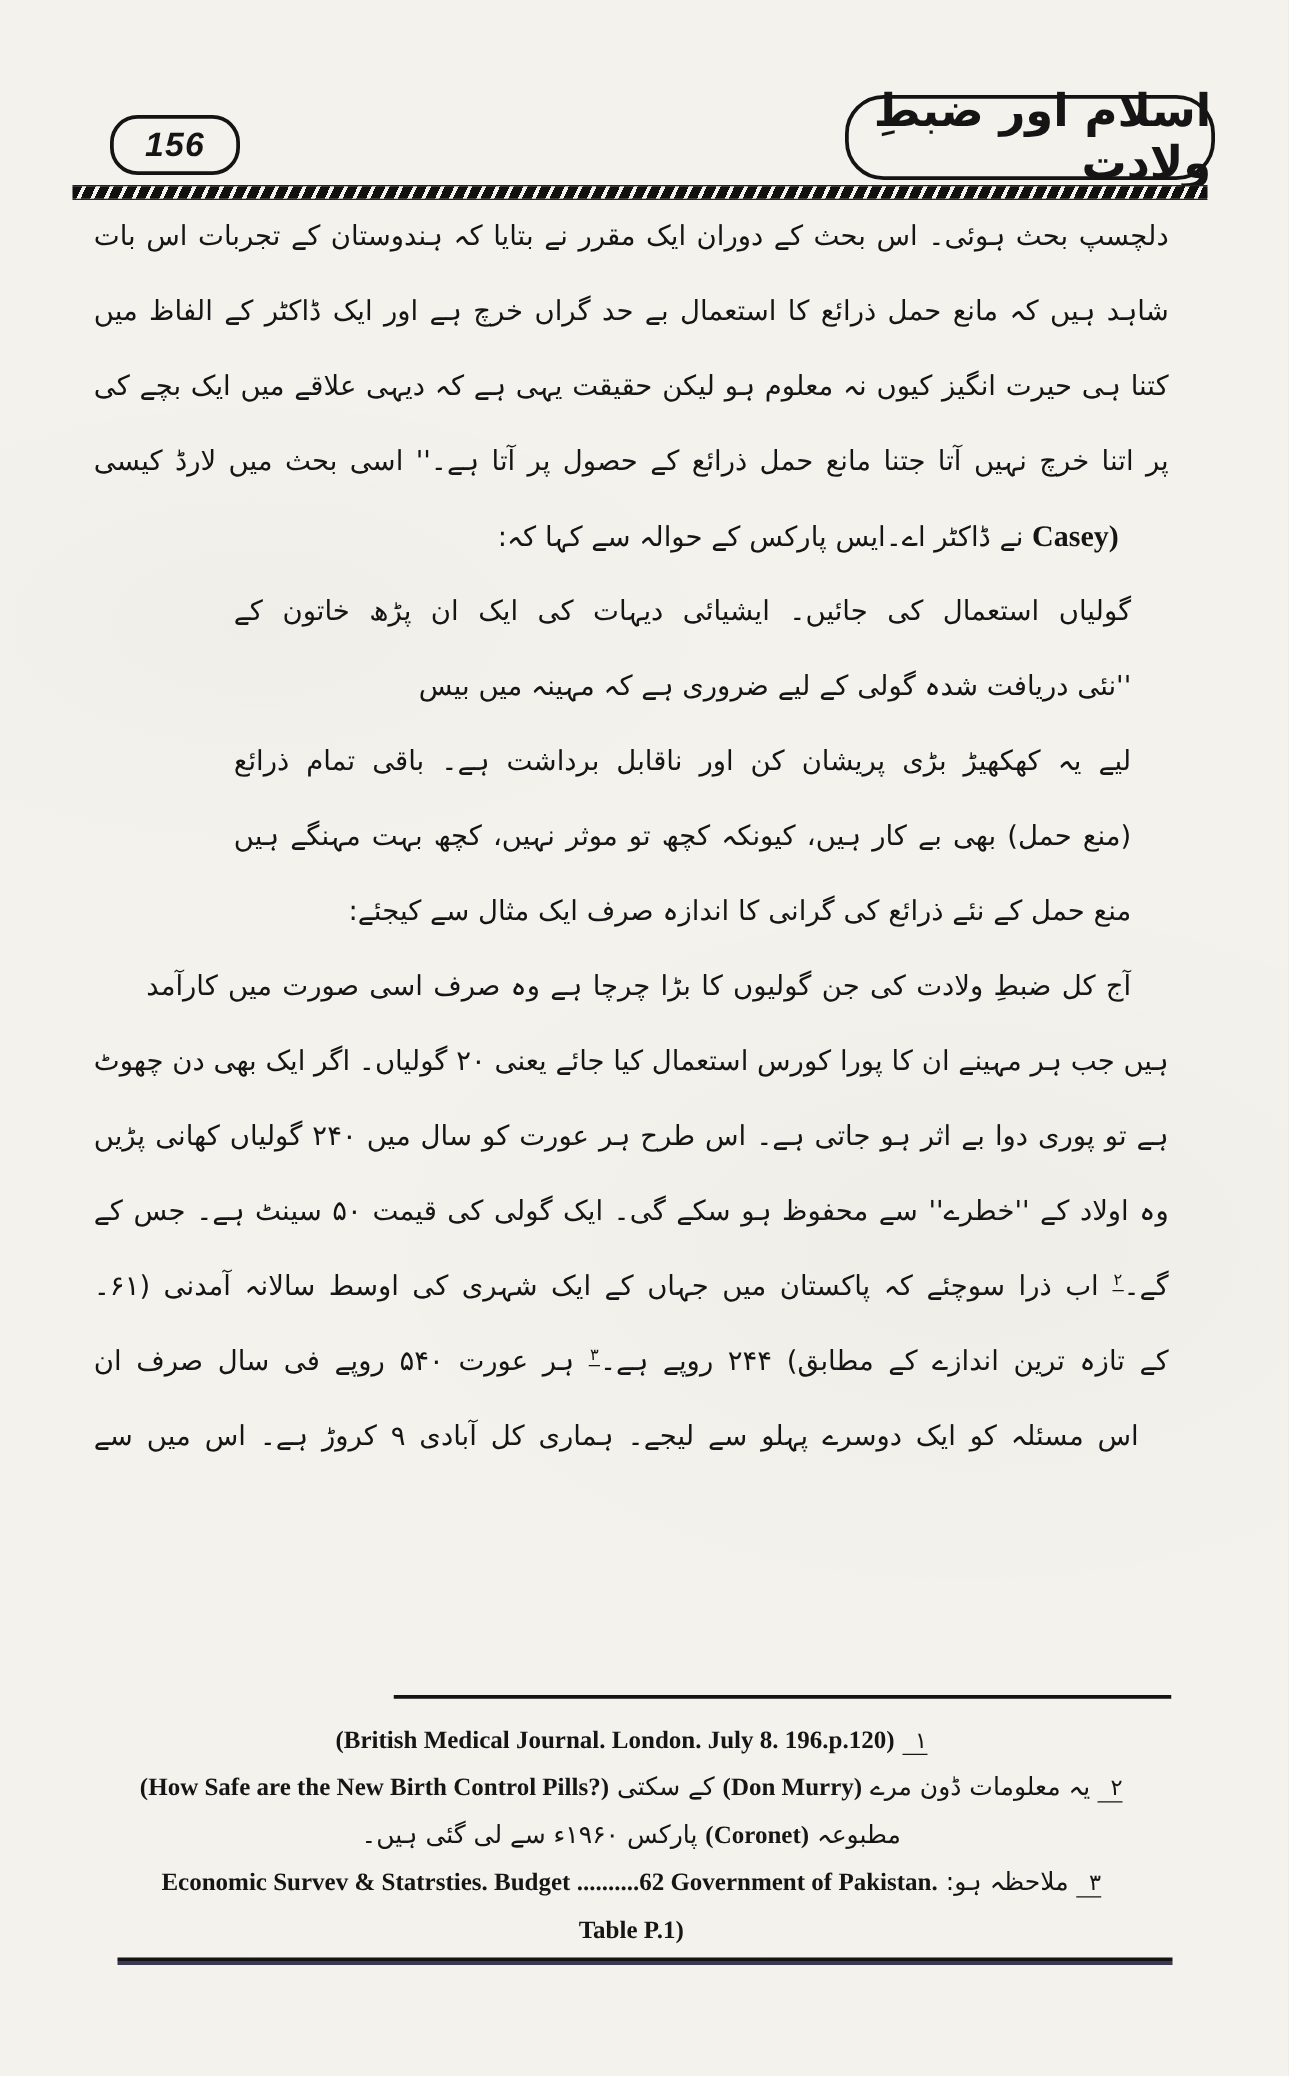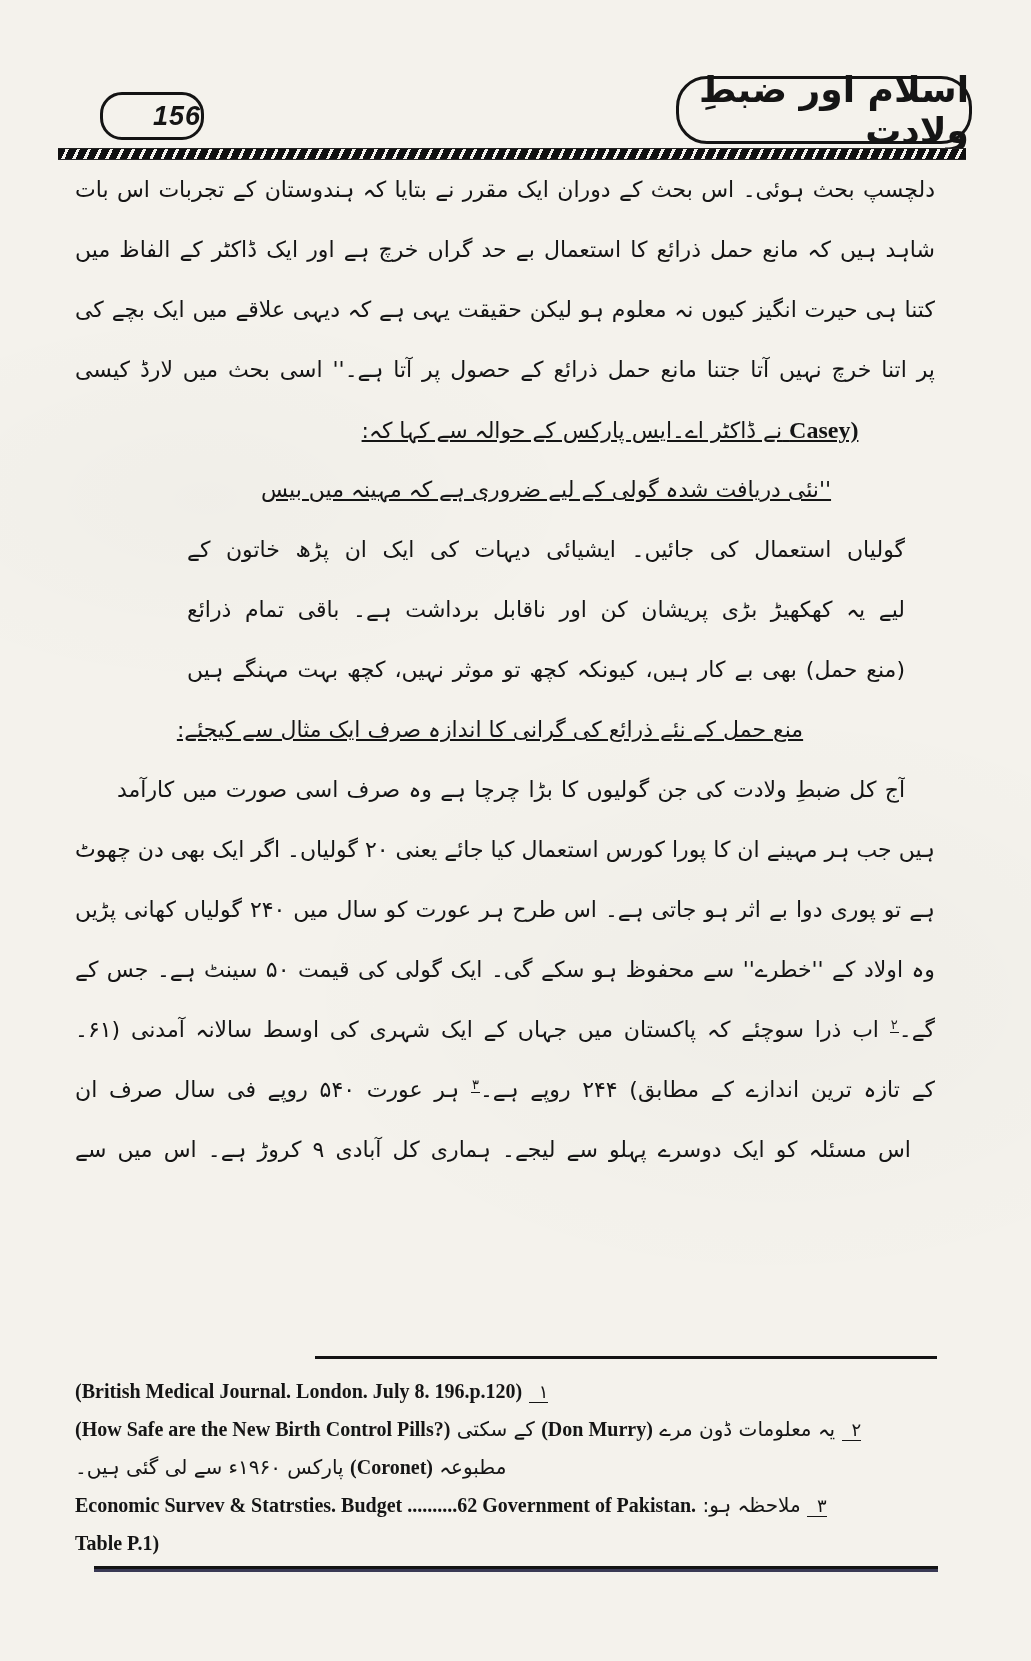--- a/index.html
+++ b/index.html
@@ -7,23 +7,23 @@
     position:relative; width:1031px; height:1661px; margin:0 auto;
     background:#f4f2ec;
     background-image:
       radial-gradient(ellipse 400px 200px at 20% 30%, rgba(0,0,0,0.015), transparent),
       radial-gradient(ellipse 500px 300px at 75% 60%, rgba(0,0,0,0.02), transparent);
     color:#151515; overflow:hidden;
     font-family:"DejaVu Sans", sans-serif;
   }
   
   .pageno-box {
-    position:absolute; left:100px; top:92px; width:98px; height:42px;
+    position:absolute; left:88px; top:92px; width:98px; height:42px;
     border:3px solid #141414; border-radius:22px;
-    display:flex; align-items:center; justify-content:flex-end;
+    display:flex; align-items:center; justify-content:center;
     font-family:"Liberation Sans", sans-serif; font-weight:bold; font-style:italic; font-size:27px;
     letter-spacing:1px;
   }
   .title-box {
     position:absolute; left:676px; top:76px; width:290px; height:62px;
     border:3px solid #141414; border-radius:31px;
     display:flex; align-items:center; justify-content:center;
     direction:rtl; font-weight:bold; font-size:36px;
   }
   .header-rule {
@@ -31,36 +31,36 @@
     background:repeating-linear-gradient(115deg, #101010 0 7px, #f4f2ec 7px 10px);
     border-top:1px solid #222; border-bottom:1px solid #222;
   }
   
   .body-block { position:absolute; top:160px; left:75px; width:860px; direction:rtl; }
   .bline {
     height:60px; line-height:60px; font-size:22px; overflow:hidden;
     direction:rtl;
   }
   .just  { text-align:justify; text-align-last:justify; }
-  .right { text-align:center; white-space:nowrap;text-decoration:underline; }
+  .right { text-align:right; white-space:nowrap; }
   .latin { direction:ltr; unicode-bidi:isolate; font-family:"Liberation Serif", serif; font-weight:bold; font-size:24px; }
   sup.fnref { font-size:13px; line-height:0; vertical-align:super; border-bottom:1px solid #151515; padding:0 1px; }
   
   .l5      { padding-left:250px; padding-right:40px; }
   .quote   { margin-right:30px; margin-left:112px; }
   .q1      { }
   .q5      { padding-left:165px; padding-right:165px; }
   .p2      { padding-right:30px; }
   .p3l1    { margin-right:30px; margin-left:42px; }
   .p3l8    { padding-left:180px; padding-right:150px; }
   .p4      { margin-right:24px; }
   
   .fn-sep  { position:absolute; left:315px; top:1356px; width:622px; height:3px; background:#141414; }
   .fn-block{ position:absolute; left:75px; top:1372px; width:860px; direction:rtl; }
-  .fnline  { height:38px; line-height:38px; font-size:20px; text-align:left; white-space:nowrap; overflow:hidden; }
+  .fnline  { height:38px; line-height:38px; font-size:20px; text-align:center; white-space:nowrap; overflow:hidden; }
   .fnlatin { direction:ltr; unicode-bidi:isolate; font-family:"Liberation Serif", serif; font-weight:bold; font-size:20px; }
   .fnmark  { font-size:18px; padding-left:10px; border-bottom:1px solid #151515; }
   .bottom-rule { position:absolute; left:94px; top:1566px; width:844px; height:6px;
     background:linear-gradient(#141414 0 3px, #3a3a55 3px 6px); }
 </style>
 </head>
 <body>
 
 <div class="page">
 
@@ -72,22 +72,22 @@
   </div>
   <div class="header-rule"></div>
 
   <div class="body-block">
     <div class="bline just"><span>دلچسپ بحث ہوئی۔ اس بحث کے دوران ایک مقرر نے بتایا کہ ہندوستان کے تجربات اس بات پر</span></div>
     <div class="bline just"><span>شاہد ہیں کہ مانع حمل ذرائع کا استعمال بے حد گراں خرچ ہے اور ایک ڈاکٹر کے الفاظ میں ''خواہ یہ</span></div>
     <div class="bline just"><span>کتنا ہی حیرت انگیز کیوں نہ معلوم ہو لیکن حقیقت یہی ہے کہ دیہی علاقے میں ایک بچے کی پیدائش</span></div>
     <div class="bline just"><span>پر اتنا خرچ نہیں آتا جتنا مانع حمل ذرائع کے حصول پر آتا ہے۔'' اسی بحث میں لارڈ کیسی</span> </div>
     <div class="bline right l5"><span class="latin">Casey)</span> <span>نے ڈاکٹر اے۔ایس پارکس کے حوالہ سے کہا کہ:</span></div>
 
+    <div class="bline just quote"><span>گولیاں استعمال کی جائیں۔ ایشیائی دیہات کی ایک ان پڑھ خاتون کے</span></div>
     <div class="bline right quote q1"><span>''نئی دریافت شدہ گولی کے لیے ضروری ہے کہ مہینہ میں بیس</span></div>
-    <div class="bline just quote"><span>گولیاں استعمال کی جائیں۔ ایشیائی دیہات کی ایک ان پڑھ خاتون کے</span></div>
     <div class="bline just quote"><span>لیے یہ کھکھیڑ بڑی پریشان کن اور ناقابل برداشت ہے۔ باقی تمام ذرائع</span></div>
     <div class="bline just quote"><span>(منع حمل) بھی بے کار ہیں، کیونکہ کچھ تو موثر نہیں، کچھ بہت مہنگے ہیں اور</span></div>
 
     <div class="bline right p2"><span>منع حمل کے نئے ذرائع کی گرانی کا اندازہ صرف ایک مثال سے کیجئے:</span></div>
 
     <div class="bline just p3l1"><span>آج کل ضبطِ ولادت کی جن گولیوں کا بڑا چرچا ہے وہ صرف اسی صورت میں کارآمد ہو سکتی</span></div>
     <div class="bline just"><span>ہیں جب ہر مہینے ان کا پورا کورس استعمال کیا جائے یعنی ۲۰ گولیاں۔ اگر ایک بھی دن چھوٹ جاتا</span></div>
     <div class="bline just"><span>ہے تو پوری دوا بے اثر ہو جاتی ہے۔ اس طرح ہر عورت کو سال میں ۲۴۰ گولیاں کھانی پڑیں گی تب</span></div>
     <div class="bline just"><span>وہ اولاد کے ''خطرے'' سے محفوظ ہو سکے گی۔ ایک گولی کی قیمت ۵۰ سینٹ ہے۔ جس کے معنی یہ</span></div>
     <div class="bline just"><span>گے۔</span><sup class="fnref">۲</sup> <span>اب ذرا سوچئے کہ پاکستان میں جہاں کے ایک شہری کی اوسط سالانہ آمدنی (۶۱۔۱۹۶۰ء</span></div>

